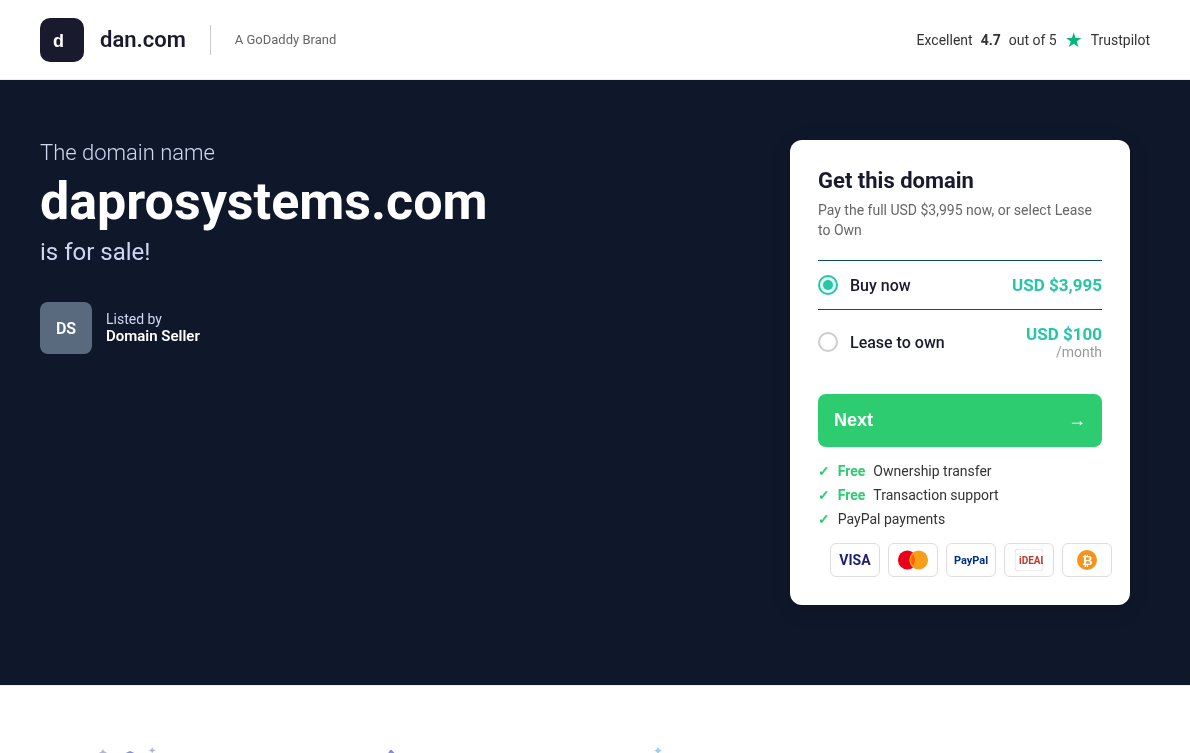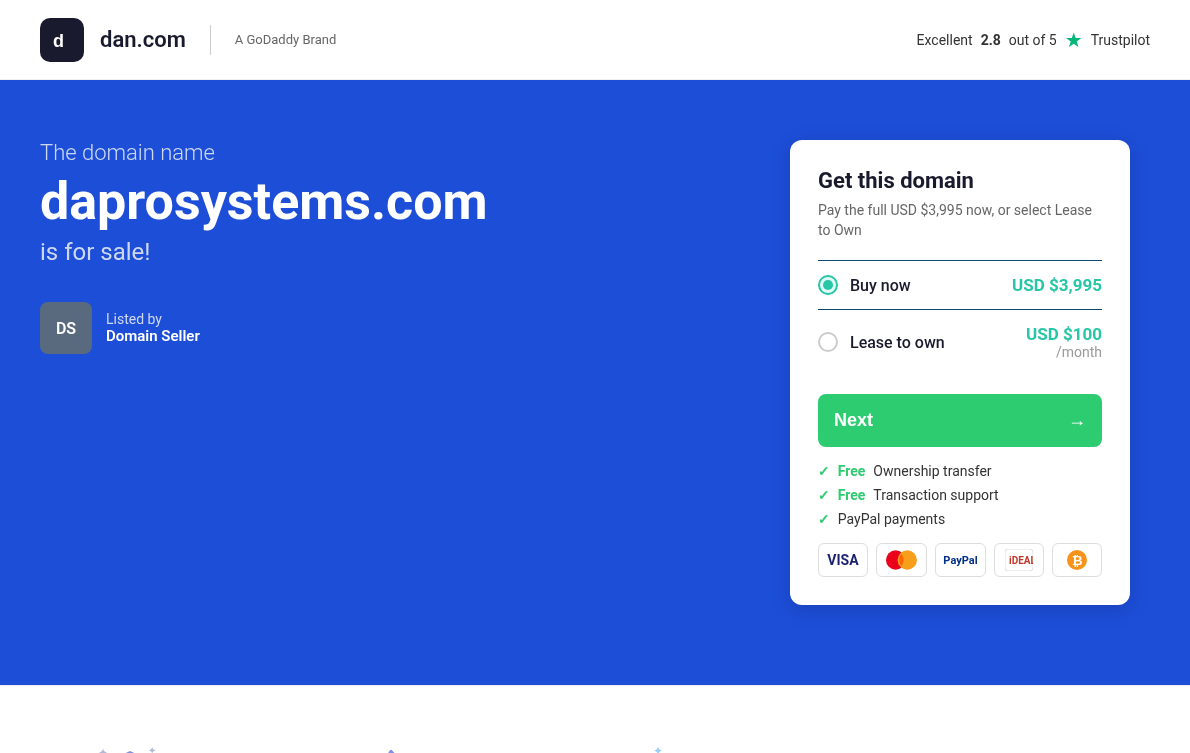--- a/index.html
+++ b/index.html
@@ -55,21 +55,21 @@
       color: #333;
       padding-left: 20px;
     }
     .trustpilot-stars {
       color: #00b67a;
       font-size: 20px;
     }
 
     
     .hero {
-      background: #1d4ed8;
+      background: #0f172a;
       padding: 60px 40px 80px 40px;
       display: flex;
       justify-content: space-between;
       align-items: flex-start;
       min-height: 330px;
       position: relative;
     }
     .hero-left {
       color: #fff;
       max-width: 600px;
@@ -237,20 +237,21 @@
       color: #2ecc71;
       font-weight: 700;
       text-align: center;
     }
 
     .payment-icons {
       display: flex;
       gap: 8px;
       align-items: flex-end;
       margin-top: 12px;
+      margin-left: 12px;
     }
     .pay-icon {
       border: 1px solid #ddd;
       border-radius: 6px;
       padding: 4px 8px;
       height: 34px;
       min-width: 50px;
       display: flex;
       align-items: center;
       justify-content: center;
@@ -300,21 +301,21 @@
         <rect width="28" height="28" rx="6" fill="#1a1a2e"></rect>
         <text x="5" y="21" font-size="18" fill="white" font-weight="bold" font-family="sans-serif">d</text>
       </svg>
     </div>
     <span class="logo-text">dan.com</span>
     <div class="logo-divider"></div>
     <span class="godaddy-brand">A GoDaddy Brand</span>
   </div>
   <div class="trustpilot-area">
     <span>Excellent</span>
-    <strong>2.8</strong>
+    <strong>4.7</strong>
     <span>out of 5</span>
     <span class="trustpilot-stars">★</span>
     <span>Trustpilot</span>
   </div>
 </header>
 
 <section class="hero">
   <div class="hero-left">
     <p class="hero-subtitle">The domain name</p>
     <h1 class="hero-domain">daprosystems.com</h1>

